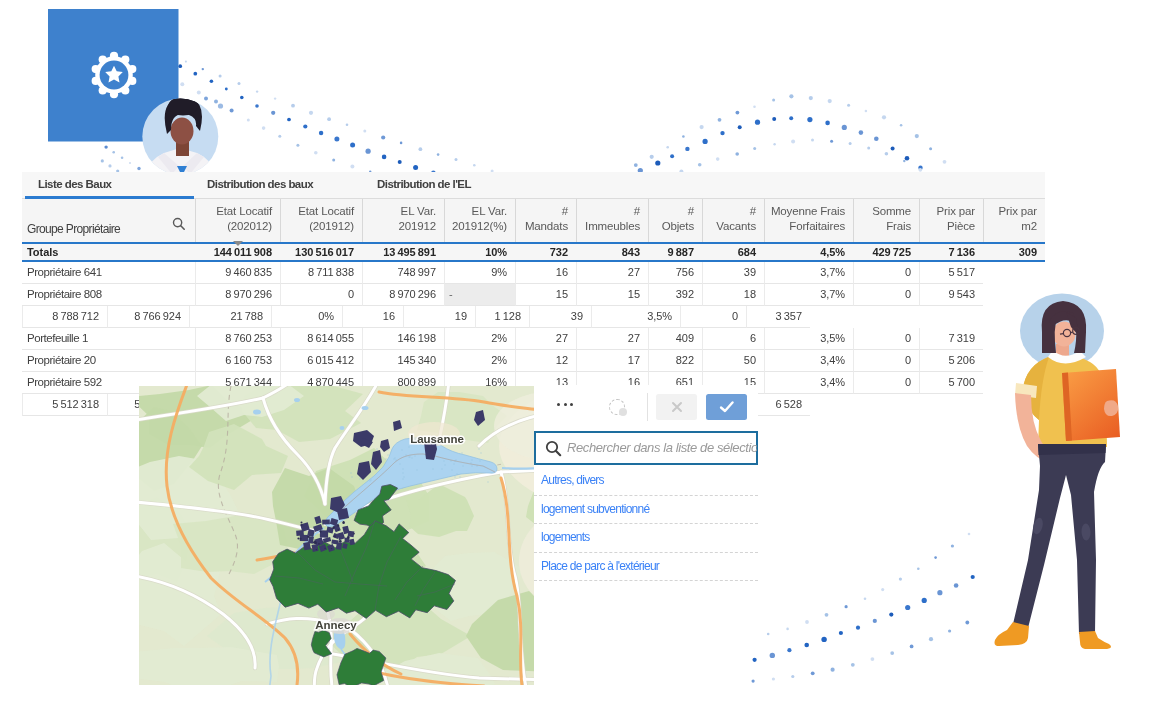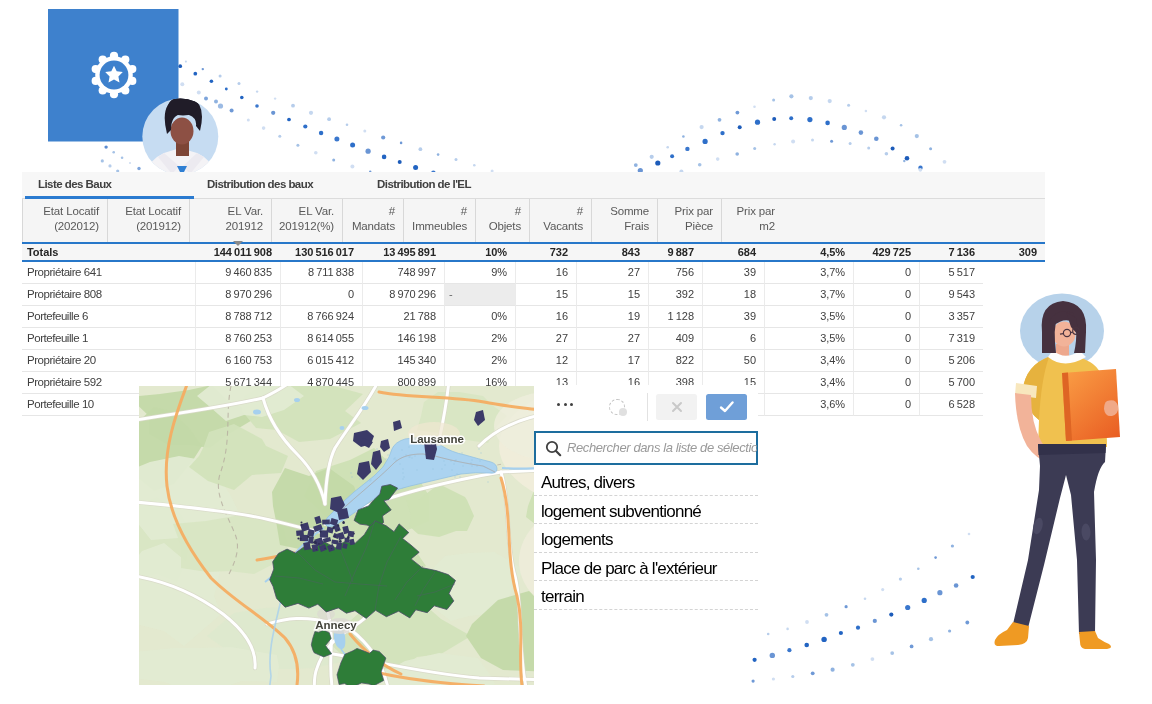--- a/index.html
+++ b/index.html
@@ -39,21 +39,21 @@
 #dashcirc:after { content:""; position:absolute; right:-3px; bottom:-2px; width:8px; height:8px; border-radius:50%; background:#e0e0e0; }
 #psep { position:absolute; left:113px; top:8px; width:1px; height:28px; background:#e2e2e2; }
 .pbtn { position:absolute; top:9px; width:41px; height:26px; border-radius:2.5px; }
 #btnx { left:122px; background:#f2f2f2; }
 #btnok { left:172px; background:#6f9fd8; }
 #btnx svg, #btnok svg { position:absolute; left:50%; top:50%; transform:translate(-50%,-50%); }
 #psearch { position:absolute; left:0px; top:46px; width:224px; height:34px; border:2px solid #1d6d9e; background:#fff; }
 #psearch svg { position:absolute; left:9px; top:7px; }
 #psearch .ph { position:absolute; left:31px; top:7px; font-size:13px; font-style:italic; color:#9a9a9a; letter-spacing:-0.4px; white-space:nowrap; overflow:hidden; width:190px; }
 #plist { position:absolute; left:0; top:82px; width:224px; }
-.li { height:28.6px; font-size:17px; color:#000000; letter-spacing:-0.75px; padding:6px 0 0 7px; border-bottom:1px dashed #d4d4d4; white-space:nowrap; overflow:hidden; }
+.li { height:28.6px; font-size:12px; color:#3b82f6; letter-spacing:-0.75px; padding:6px 0 0 7px; border-bottom:1px dashed #d4d4d4; white-space:nowrap; overflow:hidden; }
 </style></head>
 <body>
 <div id="stage">
 
 <svg id="bg" width="1152" height="704" viewBox="0 0 1152 704">
   <circle cx="180.2" cy="66.2" r="1.87" fill="#1d5cba"></circle>
       <circle cx="195.3" cy="73.7" r="1.87" fill="#2264c2"></circle>
       <circle cx="211.4" cy="81.2" r="1.80" fill="#2264c2"></circle>
       <circle cx="226.3" cy="89.0" r="1.44" fill="#2e6fc9"></circle>
       <circle cx="241.8" cy="97.5" r="1.80" fill="#2264c2"></circle>
@@ -236,28 +236,36 @@
     </svg>
 
 <div id="tbl">
   <div id="tabs">
     <span class="tab" style="left:16px">Liste des Baux</span>
     <span class="tab" style="left:185px">Distribution des baux</span>
     <span class="tab" style="left:355px">Distribution de l'EL</span>
     <div id="tabul"></div>
   </div>
   <div id="hrow">
+        <div class="hc first">
+          <span class="gp">Groupe Propriétaire</span>
+          <svg class="mag" width="14" height="14" viewBox="0 0 14 14">
+            <circle cx="5.6" cy="5.6" r="4.1" fill="none" stroke="#595959" stroke-width="1.4"></circle>
+            <line x1="8.8" y1="8.8" x2="12.2" y2="12.2" stroke="#595959" stroke-width="1.6" stroke-linecap="round"></line>
+          </svg>
+        </div>
         <div class="hc" style="width:85px">Etat Locatif<br>(202012)</div>
         <div class="hc" style="width:82px">Etat Locatif<br>(201912)</div>
         <div class="hc" style="width:82px">EL Var.<br>201912</div>
         <div class="hc" style="width:71px">EL Var.<br>201912(%)</div>
         <div class="hc" style="width:61px">#<br>Mandats</div>
         <div class="hc" style="width:72px">#<br>Immeubles</div>
         <div class="hc" style="width:54px">#<br>Objets</div>
         <div class="hc" style="width:62px">#<br>Vacants</div>
+        <div class="hc" style="width:89px">Moyenne Frais<br>Forfaitaires</div>
         <div class="hc" style="width:66px">Somme<br>Frais</div>
         <div class="hc" style="width:64px">Prix par<br>Pièce</div>
         <div class="hc" style="width:62px">Prix par<br>m2</div>
       </div>
   <div id="trow">
         <div class="tc first">Totals</div>
         <div class="tc" style="width:85px">144 011 908</div>
         <div class="tc" style="width:82px">130 516 017</div>
         <div class="tc" style="width:82px">13 495 891</div>
         <div class="tc" style="width:71px">10%</div>
@@ -294,21 +302,20 @@
         <div class="dc" style="width:61px">15</div>
         <div class="dc" style="width:72px">15</div>
         <div class="dc" style="width:54px">392</div>
         <div class="dc" style="width:62px">18</div>
         <div class="dc" style="width:89px">3,7%</div>
         <div class="dc" style="width:66px">0</div>
         <div class="dc" style="width:64px">9 543</div>
         <div class="dc lastcol" style="width:62px"></div>
       </div>
       <div class="drow">
-        <div class="dc first">Portefeuille 6</div>
         <div class="dc" style="width:85px">8 788 712</div>
         <div class="dc" style="width:82px">8 766 924</div>
         <div class="dc" style="width:82px">21 788</div>
         <div class="dc" style="width:71px">0%</div>
         <div class="dc" style="width:61px">16</div>
         <div class="dc" style="width:72px">19</div>
         <div class="dc" style="width:54px">1 128</div>
         <div class="dc" style="width:62px">39</div>
         <div class="dc" style="width:89px">3,5%</div>
         <div class="dc" style="width:66px">0</div>
@@ -346,29 +353,28 @@
         <div class="dc lastcol" style="width:62px"></div>
       </div>
       <div class="drow">
         <div class="dc first">Propriétaire 592</div>
         <div class="dc" style="width:85px">5 671 344</div>
         <div class="dc" style="width:82px">4 870 445</div>
         <div class="dc" style="width:82px">800 899</div>
         <div class="dc" style="width:71px">16%</div>
         <div class="dc" style="width:61px">13</div>
         <div class="dc" style="width:72px">16</div>
-        <div class="dc" style="width:54px">398</div>
+        <div class="dc" style="width:54px">651</div>
         <div class="dc" style="width:62px">15</div>
         <div class="dc" style="width:89px">3,4%</div>
         <div class="dc" style="width:66px">0</div>
         <div class="dc" style="width:64px">5 700</div>
         <div class="dc lastcol" style="width:62px"></div>
       </div>
       <div class="drow">
-        <div class="dc first">Portefeuille 10</div>
         <div class="dc" style="width:85px">5 512 318</div>
         <div class="dc" style="width:82px">5 308 122</div>
         <div class="dc" style="width:82px">204 196</div>
         <div class="dc" style="width:71px">4%</div>
         <div class="dc" style="width:61px">12</div>
         <div class="dc" style="width:72px">14</div>
         <div class="dc" style="width:54px">350</div>
         <div class="dc" style="width:62px">12</div>
         <div class="dc" style="width:89px">3,6%</div>
         <div class="dc" style="width:66px">0</div>
@@ -619,21 +625,20 @@
           <circle cx="7" cy="7" r="5.2" fill="none" stroke="#404040" stroke-width="1.8"></circle>
           <line x1="11" y1="11" x2="15.2" y2="15.2" stroke="#404040" stroke-width="2.2" stroke-linecap="round"></line>
         </svg>
     <span class="ph">Rechercher dans la liste de sélection</span>
   </div>
   <div id="plist">
         <div class="li">Autres, divers</div>
         <div class="li">logement subventionné</div>
         <div class="li">logements</div>
         <div class="li">Place de parc à l'extérieur</div>
-        <div class="li">terrain</div>
       </div>
 </div>
 
 <svg id="fg" width="1152" height="704" viewBox="0 0 1152 704" style="z-index:5">
   <circle cx="768.2" cy="634.0" r="1.30" fill="#b6cdeb"></circle>
       <circle cx="787.6" cy="628.9" r="1.30" fill="#c5d7ef"></circle>
       <circle cx="807.0" cy="622.0" r="1.90" fill="#d0def2"></circle>
       <circle cx="826.5" cy="614.8" r="1.90" fill="#a5c2e6"></circle>
       <circle cx="846.1" cy="606.7" r="1.60" fill="#6f99d6"></circle>
       <circle cx="865.0" cy="598.7" r="1.30" fill="#c5d7ef"></circle>

